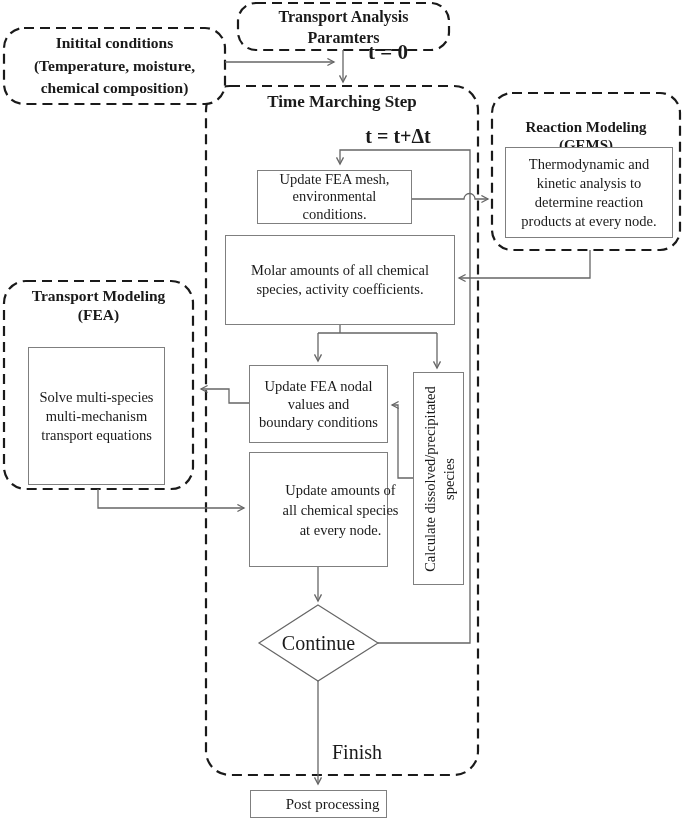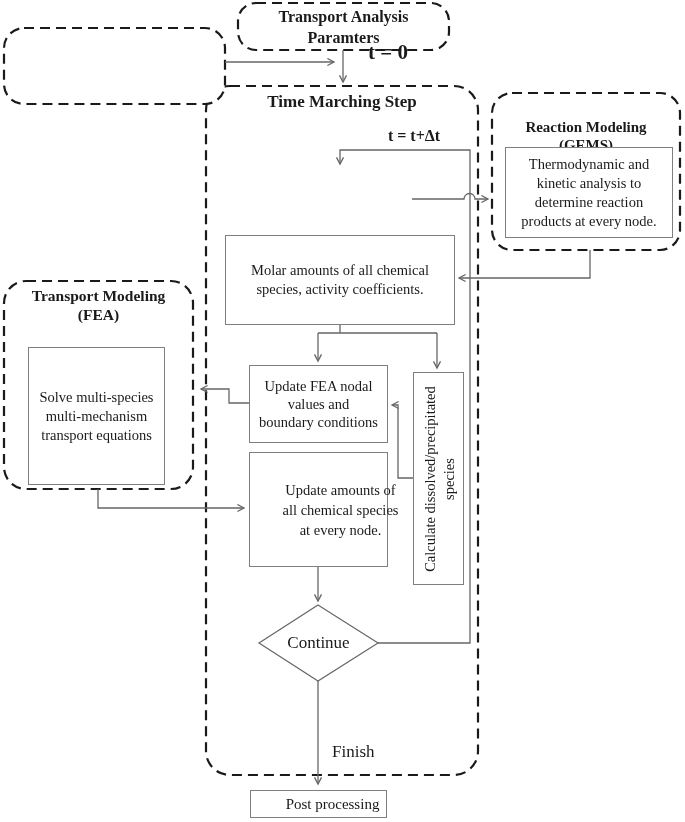--- a/index.html
+++ b/index.html
@@ -14,21 +14,21 @@
     display:flex;flex-direction:column;align-items:center;justify-content:center;
     text-align:center;font-size:14.5px;line-height:18px;
   }
   .box span{display:block;white-space:nowrap;}
   .dtitle{
     position:absolute;box-sizing:border-box;text-align:center;font-weight:bold;
     font-size:15.5px;line-height:20px;
   }
   .dtitle span{display:block;white-space:nowrap;}
   .biglabel{position:absolute;font-weight:bold;font-size:21px;line-height:24px;text-align:center;white-space:nowrap;}
-  .smlabel{position:absolute;font-size:17px;line-height:18px;white-space:nowrap;}
+  .smlabel{position:absolute;font-size:20px;line-height:18px;white-space:nowrap;}
   .rotwrap{position:absolute;}
   .rot{
     position:absolute;transform:rotate(-90deg);transform-origin:center center;
     text-align:center;font-size:14.5px;line-height:19px;
   }
   .rot span{display:block;white-space:nowrap;}
 </style>
 </head>
 <body>
 
@@ -61,42 +61,52 @@
     <path d="M437,333 V368" fill="none" stroke="#666666" stroke-width="1.3" marker-end="url(#arr)"></path>
     <path d="M249,403 H229 V389 H201" fill="none" stroke="#666666" stroke-width="1.3" marker-end="url(#arr)"></path>
     <path d="M413,478 H398 V405 H392" fill="none" stroke="#666666" stroke-width="1.3" marker-end="url(#arr)"></path>
     <path d="M98,489 V508 H244" fill="none" stroke="#666666" stroke-width="1.3" marker-end="url(#arr)"></path>
     <path d="M318,567 V601" fill="none" stroke="#666666" stroke-width="1.3" marker-end="url(#arr)"></path>
     <path d="M318,681 V784" fill="none" stroke="#666666" stroke-width="1.3" marker-end="url(#arr)"></path>
 
     <polygon points="318,605 378,643 318,681 259,643" fill="#ffffff" stroke="#666666" stroke-width="1.2"></polygon>
   </svg>
 
+  <div class="dtitle" style="left:4px;top:32px;width:221px;line-height:22.5px;">
+    <span>Initital conditions</span>
+    <span>(Temperature, moisture,</span>
+    <span>chemical composition)</span>
+  </div>
 
   <div class="dtitle" style="left:238px;top:6px;width:211px;line-height:21px;font-size:16px;">
     <span>Transport Analysis</span>
     <span>Paramters</span>
   </div>
 
   <div class="biglabel" style="left:350px;top:40px;width:76px;">t = 0</div>
 
   <div class="dtitle" style="left:206px;top:92px;width:272px;font-size:17px;">Time Marching Step</div>
 
-  <div class="biglabel" style="left:364px;top:124px;width:100px;font-size:16px;">t = t+Δt</div>
+  <div class="biglabel" style="left:348px;top:124px;width:100px;font-size:20px;">t = t+Δt</div>
 
   <div class="dtitle" style="left:492px;top:97px;width:188px;font-size:15px;line-height:18px;margin-top:21px;">
     <span>Reaction Modeling</span>
     <span>(GEMS)</span>
   </div>
 
   <div class="dtitle" style="left:4px;top:286px;width:189px;line-height:19px;">
     <span>Transport Modeling</span>
     <span>(FEA)</span>
   </div>
 
+  <div class="box" style="left:257px;top:170px;width:155px;height:54px;line-height:17.5px;">
+    <span>Update FEA mesh,</span>
+    <span>environmental</span>
+    <span>conditions.</span>
+  </div>
 
   <div class="box" style="left:505px;top:147px;width:168px;height:91px;line-height:19px;">
     <span>Thermodynamic and</span>
     <span>kinetic analysis to</span>
     <span>determine reaction</span>
     <span>products at every node.</span>
   </div>
 
   <div class="box" style="left:225px;top:235px;width:230px;height:90px;line-height:19px;">
     <span>Molar amounts of all chemical</span>

